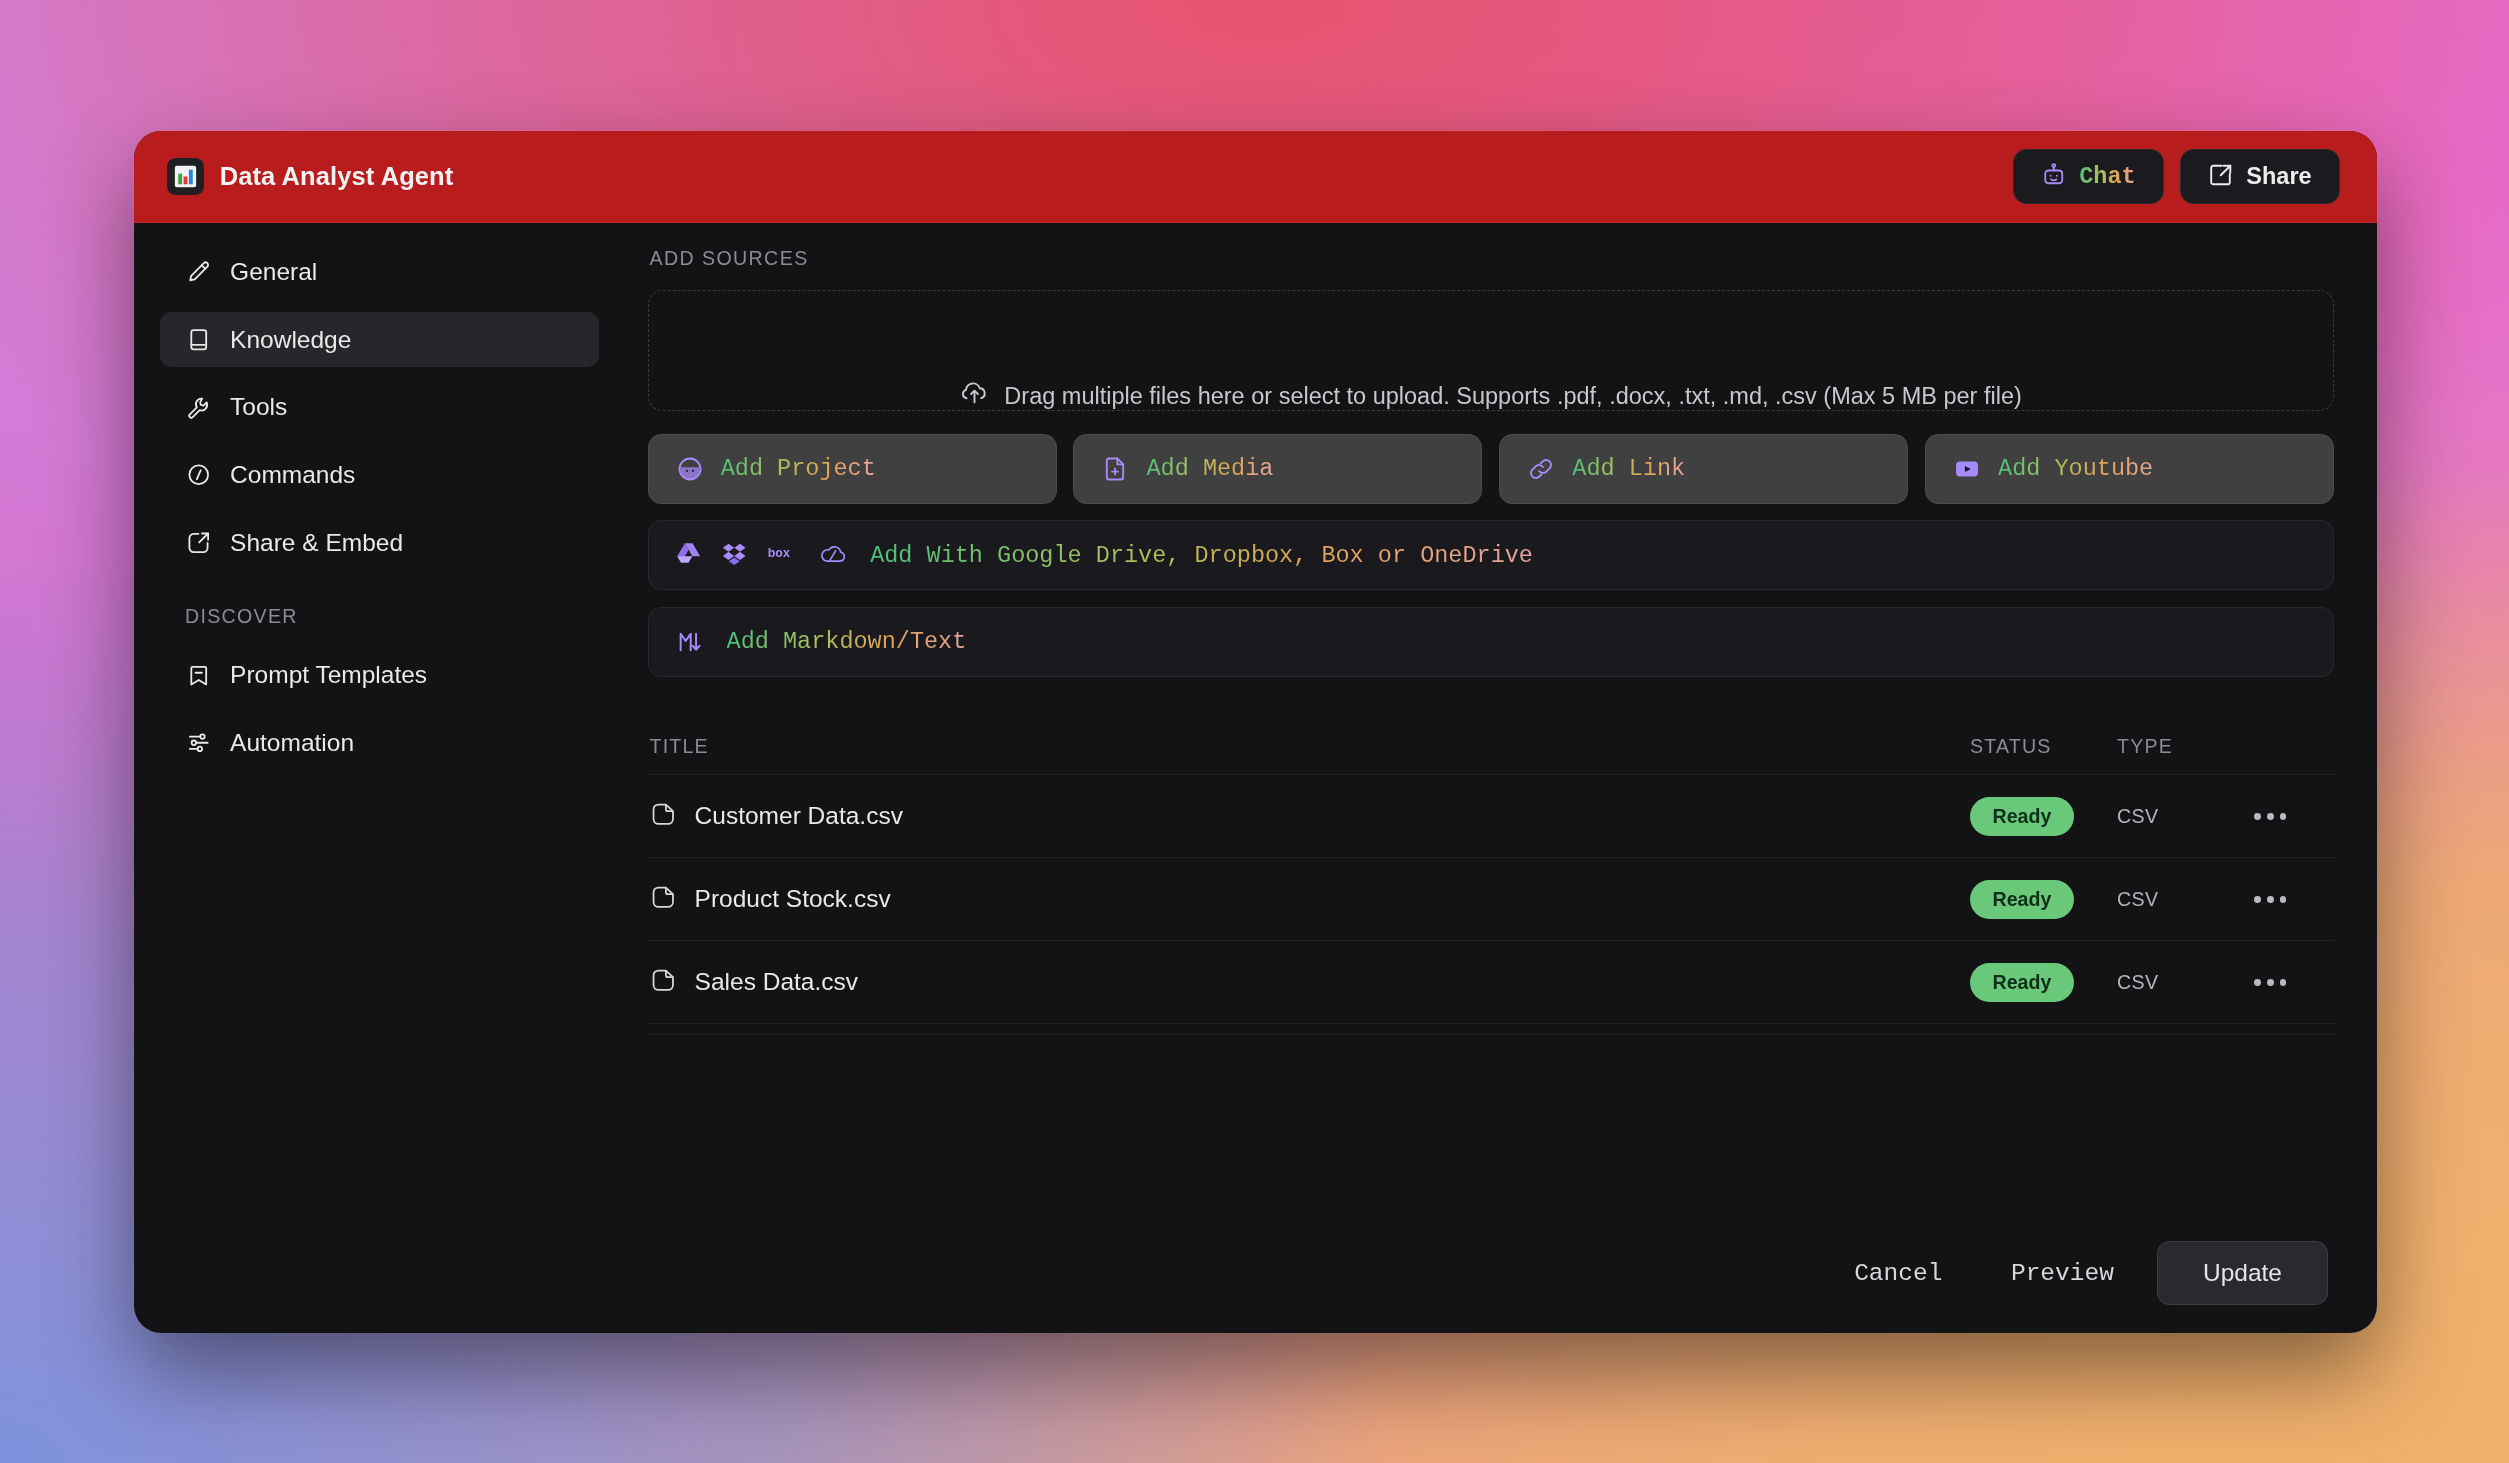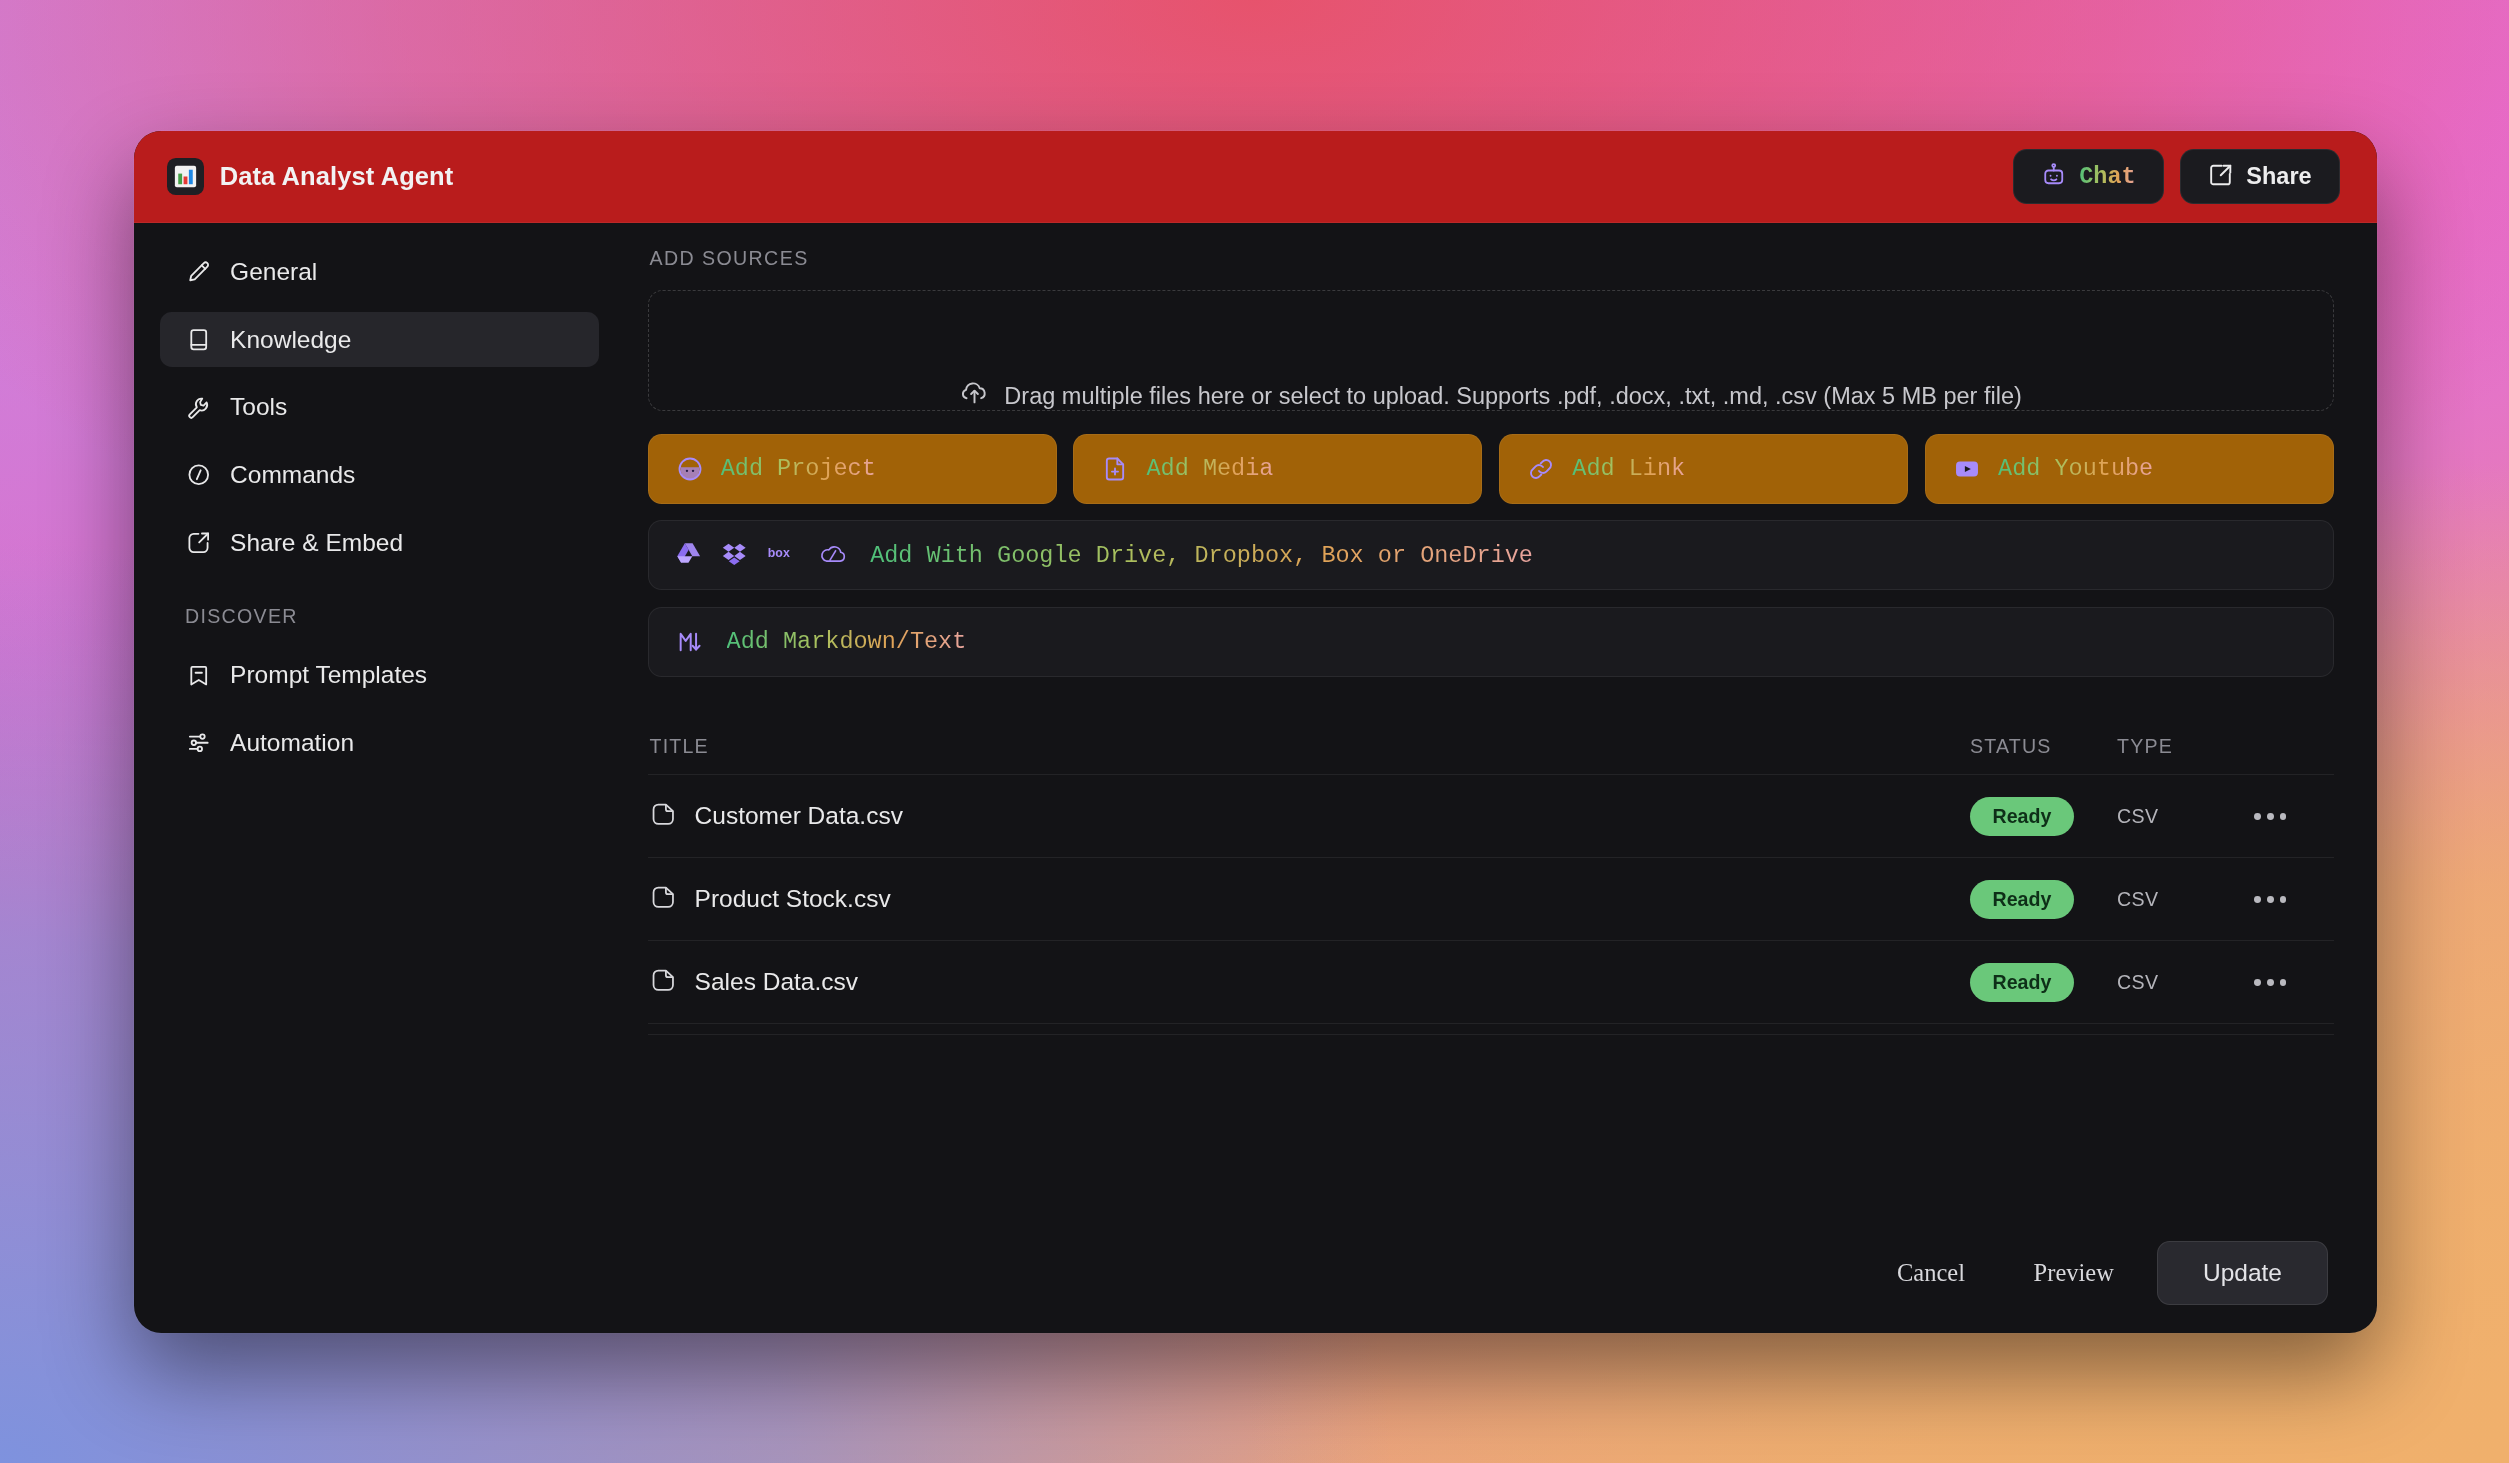--- a/index.html
+++ b/index.html
@@ -161,21 +161,21 @@
   .dropzone .txt { font-size: 23.5px; color: #c7c7cc; }
 
   .src-row {
     display: flex;
     gap: 16.7px;
     margin-bottom: 16.7px;
   }
   .src-btn {
     flex: 1 1 0;
     height: 70px;
-    background: #a16207;
+    background: #404040;
     border: 1px solid rgba(255,255,255,0.065);
     border-radius: 13.7px;
     display: flex;
     align-items: center;
     gap: 16.7px;
     padding: 0 26.5px;
     cursor: pointer;
     min-width: 0;
   }
   .src-btn .ico { width: 29px; height: 29px; flex: 0 0 29px; display:flex; align-items:center; justify-content:center; }
@@ -277,21 +277,21 @@
     gap: 17.6px;
     padding: 0 49px 0 0;
   }
   .ft-link {
     font-size: 24.5px;
     color: #d8d8dc;
     padding: 0 25.5px;
     cursor: pointer;
     background: none;
     border: none;
-    font-family: Liberation Serif, serif;
+    font-family: Liberation Mono, monospace;
   }
   .ft-primary {
     font-size: 24.5px;
     color: #e4e4e8;
     background: #29292f;
     border: 1px solid rgba(255,255,255,0.09);
     border-radius: 12.7px;
     padding: 16.7px 45px;
     cursor: pointer;
     font-family: inherit;

